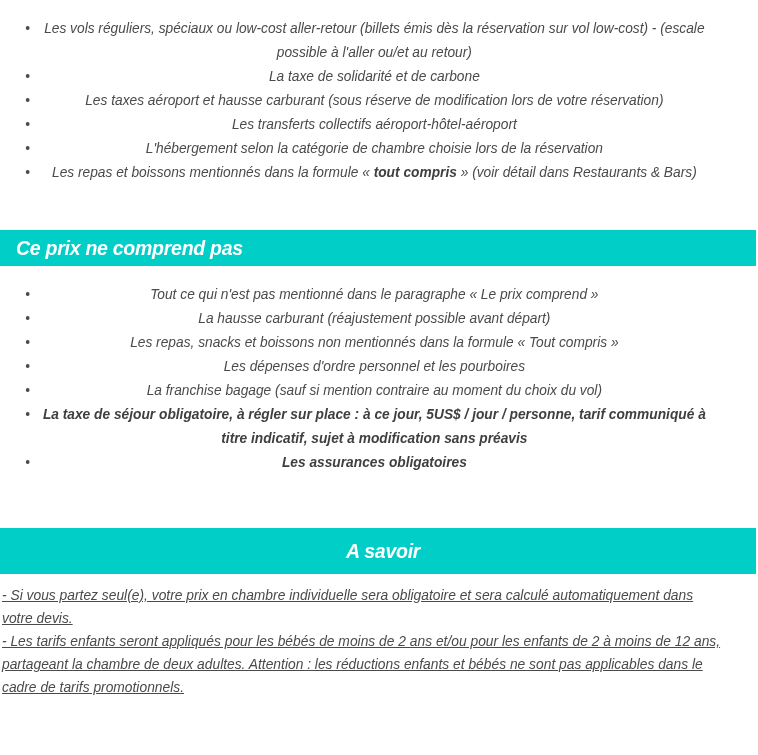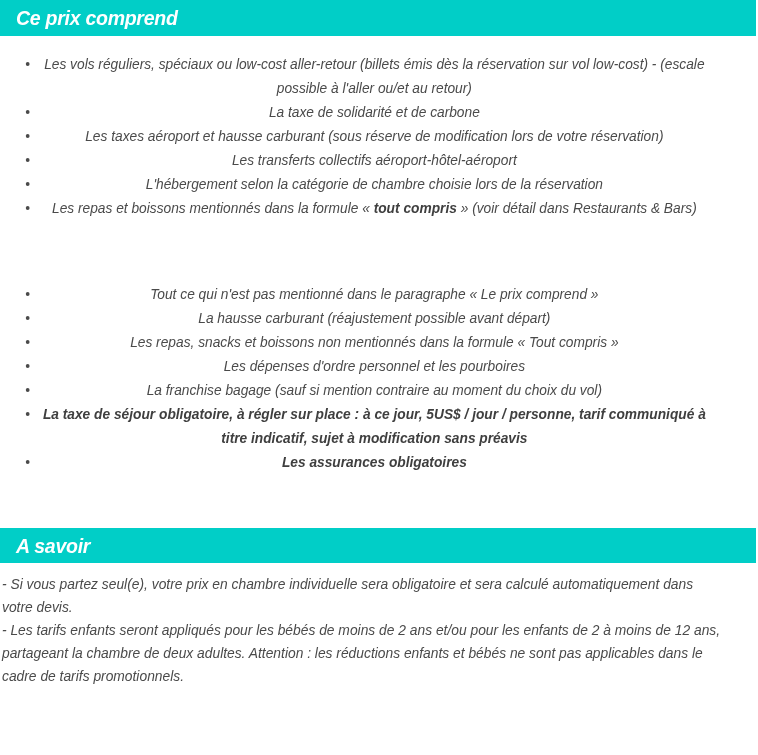--- a/index.html
+++ b/index.html
@@ -24,21 +24,22 @@
   .section-bar {
     background: #01cec7;
     height: 36px;
     display: flex;
     align-items: center;
     padding-left: 16px;
     box-sizing: border-box;
     width: 756px;
   }
   .section-bar.short {
-    height: 35px;
+    height: 46px;
+    justify-content: center;
   }
   .section-bar .section-title {
     color: #ffffff;
     font-style: italic;
     font-weight: bold;
     font-size: 21px;
     letter-spacing: -0.3px;
     transform: scaleX(0.93);
     transform-origin: left center;
     white-space: nowrap;
@@ -83,39 +84,37 @@
 
   
   .gap-after-bar   { height: 16px; }
   .gap-s1-bottom   { height: 46px; }
   .gap-s2-bottom   { height: 54px; }
   .gap-a-savoir    { height: 10px; }
 
   
   .note-block {
     padding: 0 2px 0 2px;
+    text-decoration: underline;
   }
   .note-line {
     font-style: italic;
     font-size: 14.4px;
     line-height: 23px;
     color: #4a4a4a;
     margin: 0;
     transform: scaleX(0.96);
     transform-origin: left center;
   }
 </style>
 </head>
 <body>
 
 <div class="page">
 
-  <div class="section-bar">
-    <span class="section-title">Ce prix comprend</span>
-  </div>
 
   <div class="gap-after-bar"></div>
 
   <ul class="bullet-list">
     <li class="bullet-item">
       <span>Les vols réguliers, spéciaux ou low-cost aller-retour (billets émis dès la réservation sur vol low-cost) - (escale possible à l'aller ou/et au retour)</span>
     </li>
     <li class="bullet-item">
       <span>La taxe de solidarité et de carbone</span>
     </li>
@@ -128,20 +127,23 @@
     <li class="bullet-item">
       <span>L'hébergement selon la catégorie de chambre choisie lors de la réservation</span>
     </li>
     <li class="bullet-item">
       <span>Les repas et boissons mentionnés dans la formule « </span><b>tout compris</b><span> » (voir détail dans Restaurants &amp; Bars)</span>
     </li>
   </ul>
 
   <div class="gap-s1-bottom"></div>
 
+  <div class="section-bar">
+    <span class="section-title">Ce prix ne comprend pas</span>
+  </div>
 
   <div class="gap-after-bar"></div>
 
   <ul class="bullet-list">
     <li class="bullet-item">
       <span>Tout ce qui n'est pas mentionné dans le paragraphe « Le prix comprend »</span>
     </li>
     <li class="bullet-item">
       <span>La hausse carburant (réajustement possible avant départ)</span>
     </li>

